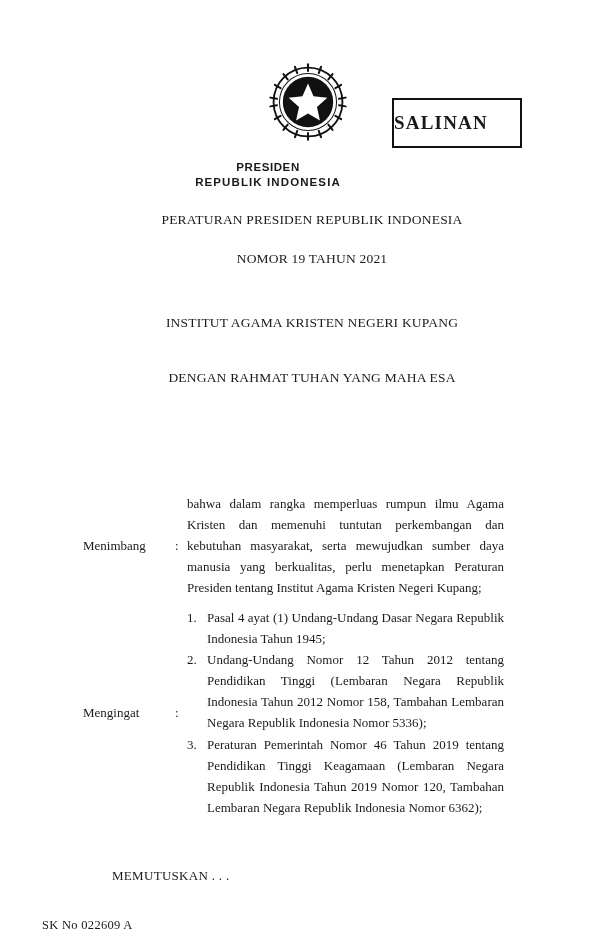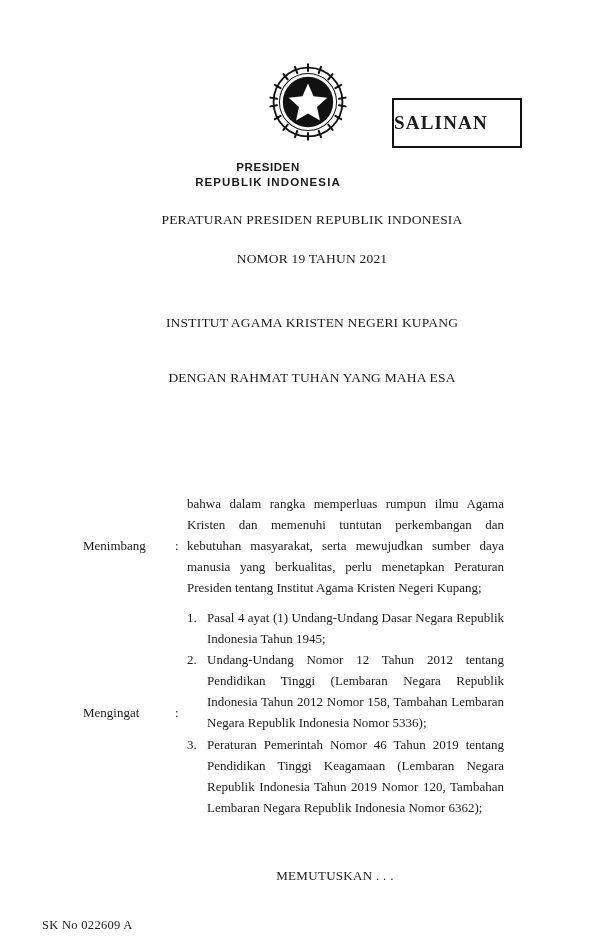--- a/index.html
+++ b/index.html
@@ -147,24 +147,24 @@
     text-align: justify;
     text-justify: inter-word;
   }
 
   
   .memutuskan {
     position: absolute;
     top: 868px;
     left: 0;
     width: 588px;
-    text-align: center;
-    font-size: 13px;
-    font-family: "Liberation Serif", serif;
-    padding-left: 82px;
+    text-align: left;
+    font-size: 13px;
+    font-family: "Liberation Serif", serif;
+    padding-left: 112px;
     box-sizing: border-box;
     letter-spacing: 0.3px;
   }
   .sk-code {
     position: absolute;
     top: 918px;
     left: 42px;
     font-size: 12.5px;
     font-family: "Liberation Serif", serif;
     letter-spacing: 0.3px;

